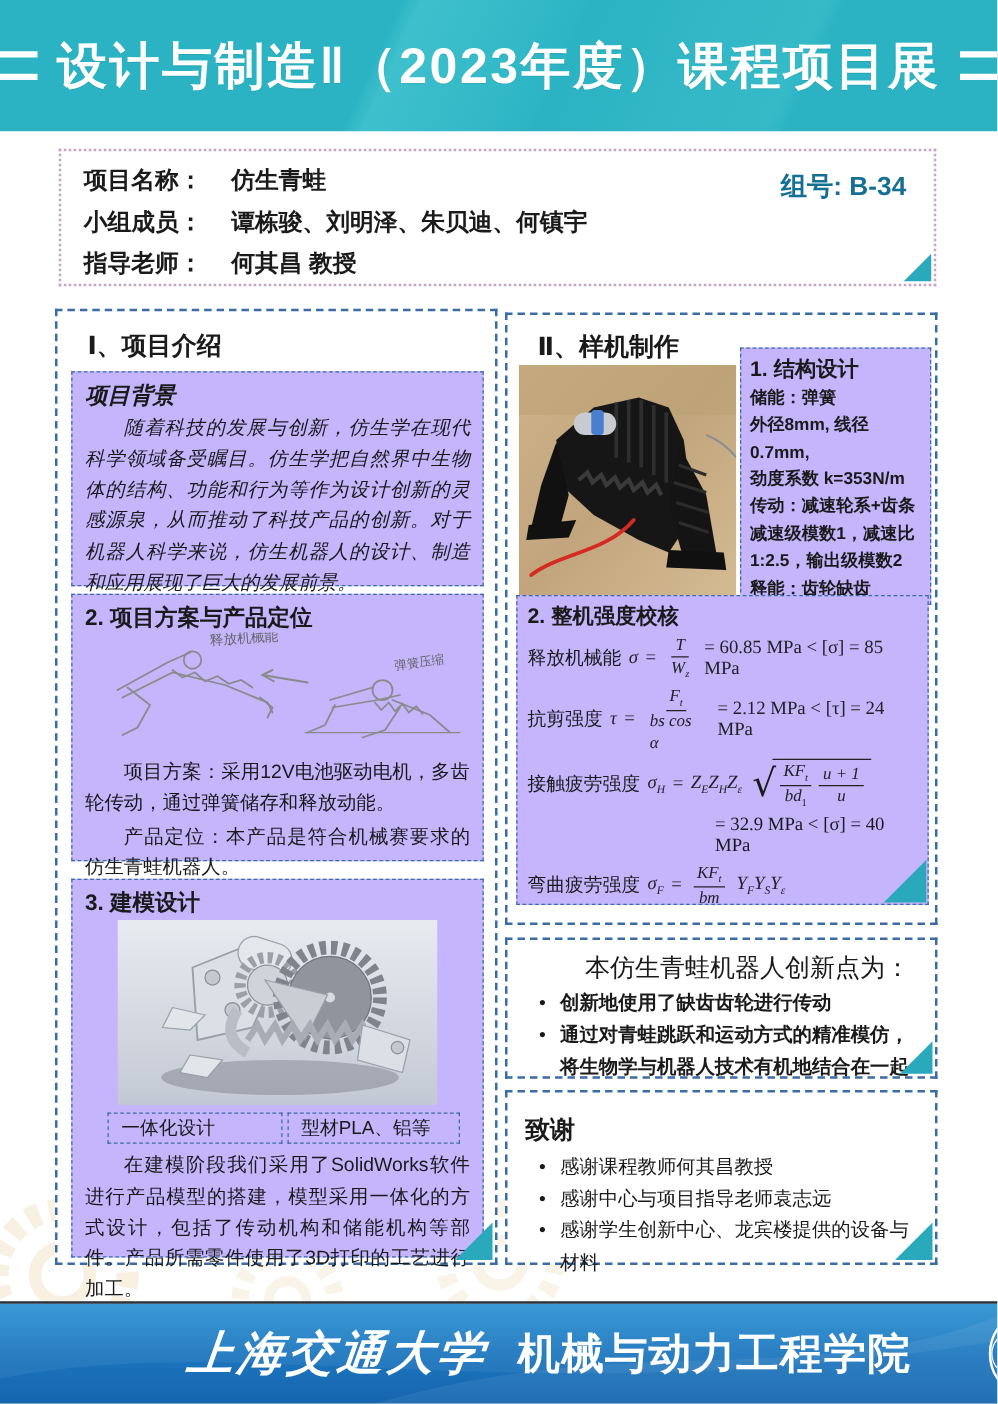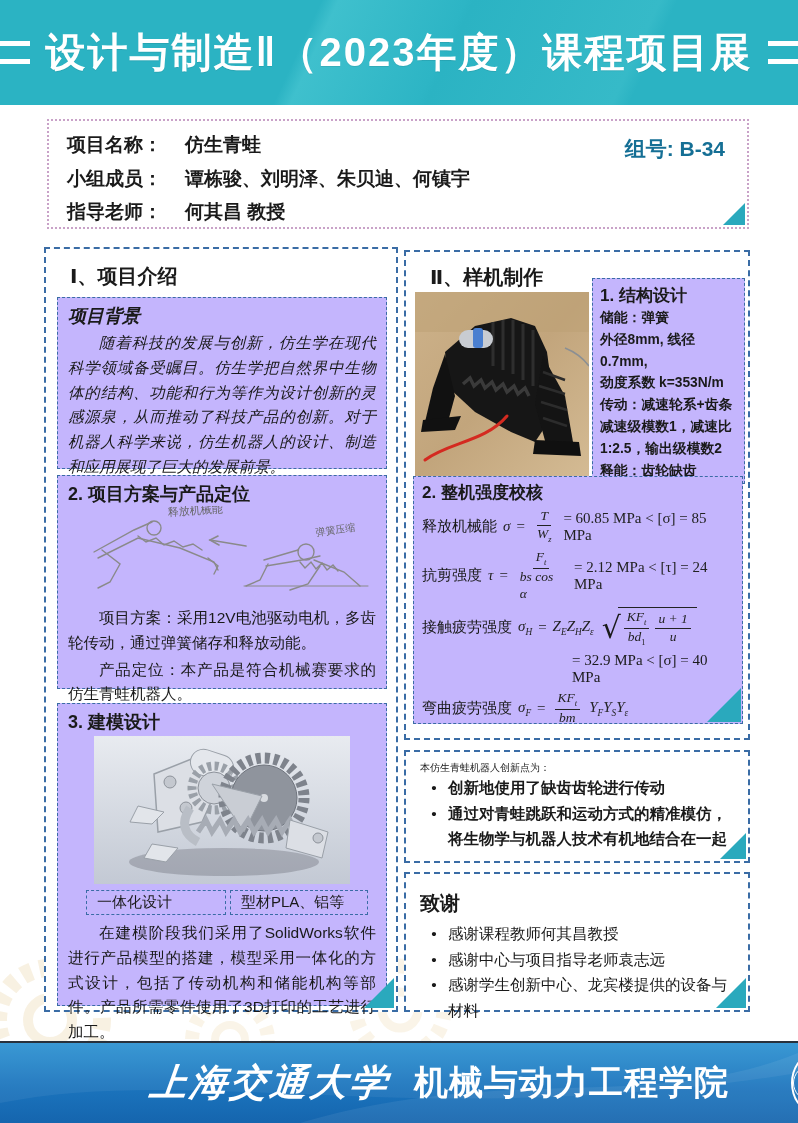--- a/index.html
+++ b/index.html
@@ -330,21 +330,21 @@
           <span class="den vi">bm</span>
         </span>
       <span class="math"><span class="vi">Y</span><sub class="vi">F</sub><span class="vi">Y</span><sub class="vi">S</sub><span class="vi">Y</span><sub class="vi">ε</sub></span>
     </div>
 
     <div class="tri" style="right:1px;bottom:1px;border-left-width:34px;border-bottom-width:34px;"></div>
   </div>
 </div>
 
 <div class="abs panel innov-box">
-  <div style="font-size:10px;line-height:1.5;">本仿生青蛙机器人创新点为：</div>
+  <div style="font-size:20px;line-height:1.5;margin-left:48px;">本仿生青蛙机器人创新点为：</div>
   <div class="bullet-line">
     <span class="bullet-dot">•</span>
     <span class="bold">创新地使用了缺齿齿轮进行传动</span>
   </div>
   <div class="bullet-line">
     <span class="bullet-dot">•</span>
     <span class="bold">通过对青蛙跳跃和运动方式的精准模仿，</span>
   </div>
   <div class="cont-line">将生物学与机器人技术有机地结合在一起</div>
   <div class="tri" style="right:2px;bottom:2px;border-left-width:26px;border-bottom-width:26px;"></div>

